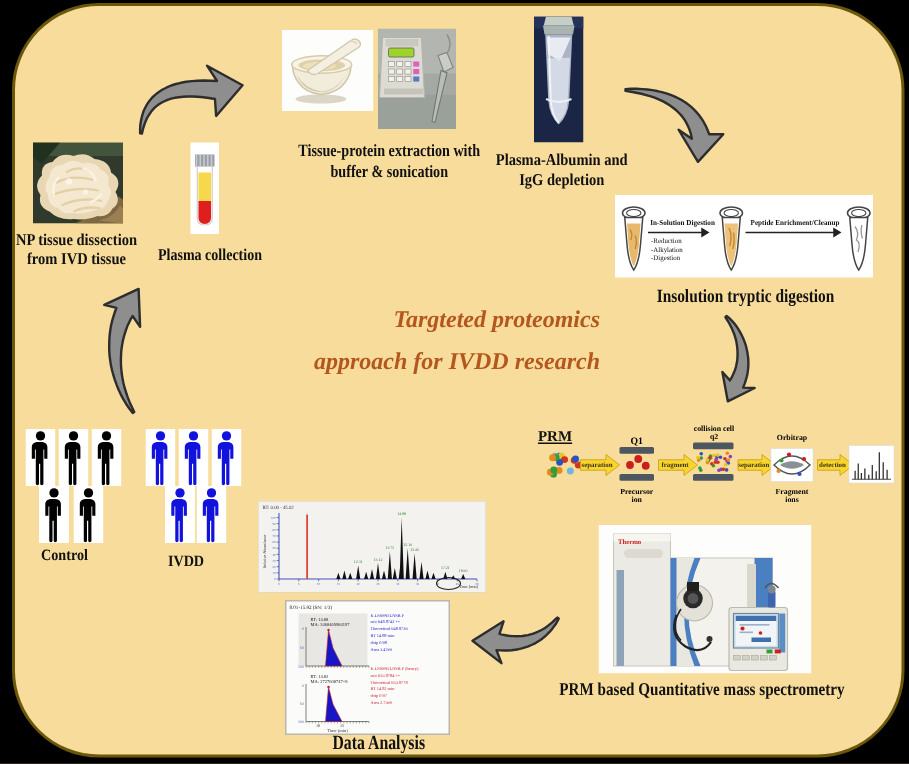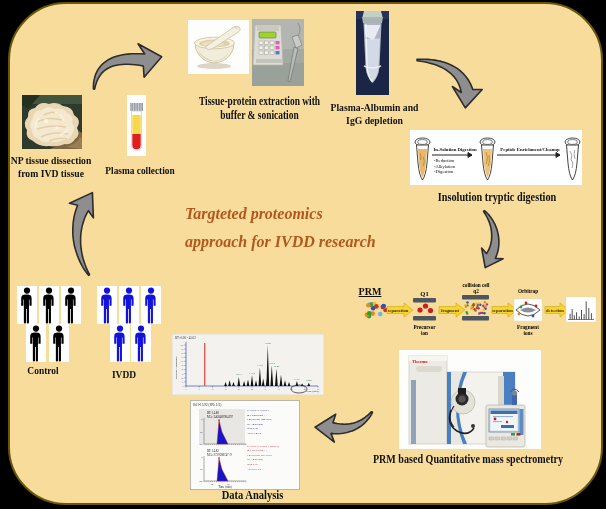--- a/index.html
+++ b/index.html
@@ -140,21 +140,21 @@
     <path d="M22,25 H62 M62,25 l-4,-2.4 v4.8 Z" stroke="#222" stroke-width="1" fill="#222"></path>
     <path d="M87,25 H150 M150,25 l-4,-2.4 v4.8 Z" stroke="#222" stroke-width="1" fill="#222"></path>
   </svg>
   <div class="lbl" style="left:430px;top:146.5px;width:50px;font-size:5px;font-weight:bold;transform:scaleX(0.95)">In-Solution Digestion</div>
   <div class="lbl" style="left:434px;top:158px;width:40px;font-size:4.6px;font-weight:normal;text-align:left;line-height:1.25">-Reduction
 -Alkylation
 -Digestion</div>
   <div class="lbl" style="left:497px;top:146.5px;width:66px;font-size:5px;font-weight:bold;transform:scaleX(0.95)">Peptide Enrichment/Cleanup</div>
   <div class="lbl" style="left:407px;top:190px;width:180px;font-size:12.5px;transform:scaleX(0.82)">Insolution tryptic digestion</div>
 
-  <div class="abs" style="left:185px;top:205px;width:215px;text-align:left;font-style:italic;font-weight:bold;color:#b4571e;">
+  <div class="abs" style="left:185px;top:205px;width:215px;text-align:right;font-style:italic;font-weight:bold;color:#b4571e;">
     <div style="font-size:16px;">Targteted proteomics</div>
     <div style="font-size:16px;margin-top:10px;">approach for IVDD research</div>
   </div>
 
   <div class="lbl" style="left:355px;top:286px;width:30px;font-size:10px;text-decoration:underline;">PRM</div>
   <svg class="photo" style="left:358px;top:280px" width="242" height="62" viewBox="0 0 242 62">
 
     <g id="prm-cluster">
         <circle cx="27.5" cy="30.0" r="2.3" fill="#d2331f"></circle>
         <circle cx="14.7" cy="33.6" r="2.3" fill="#e58a1f"></circle>

